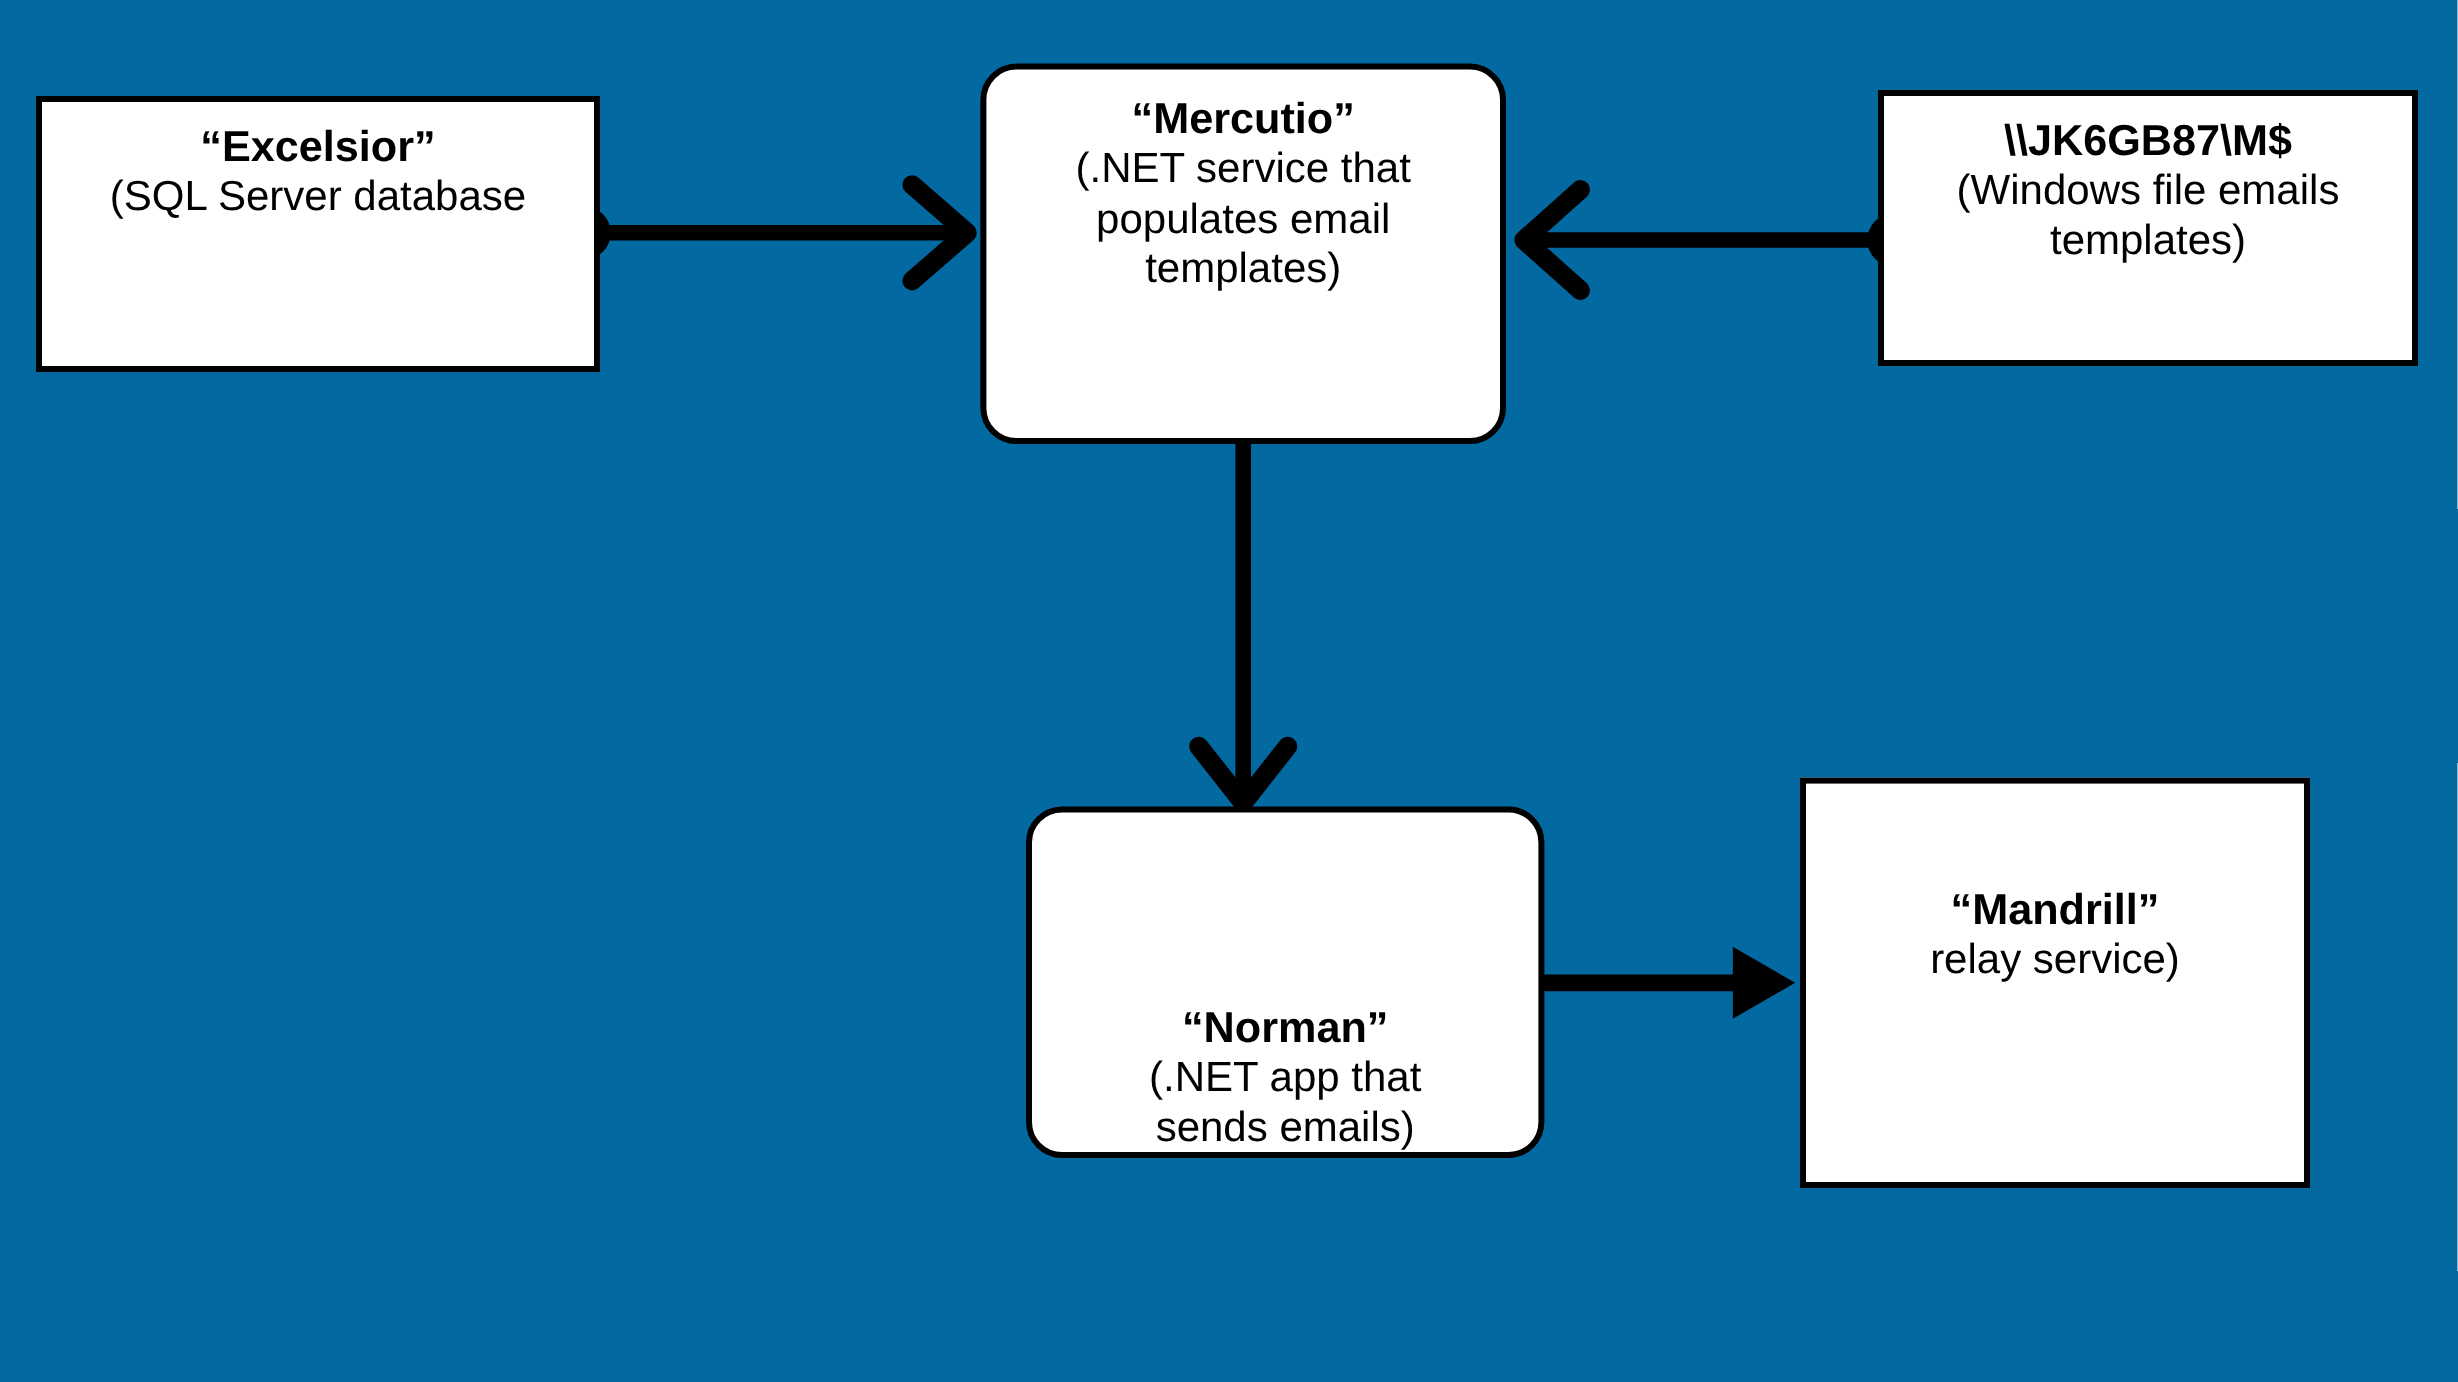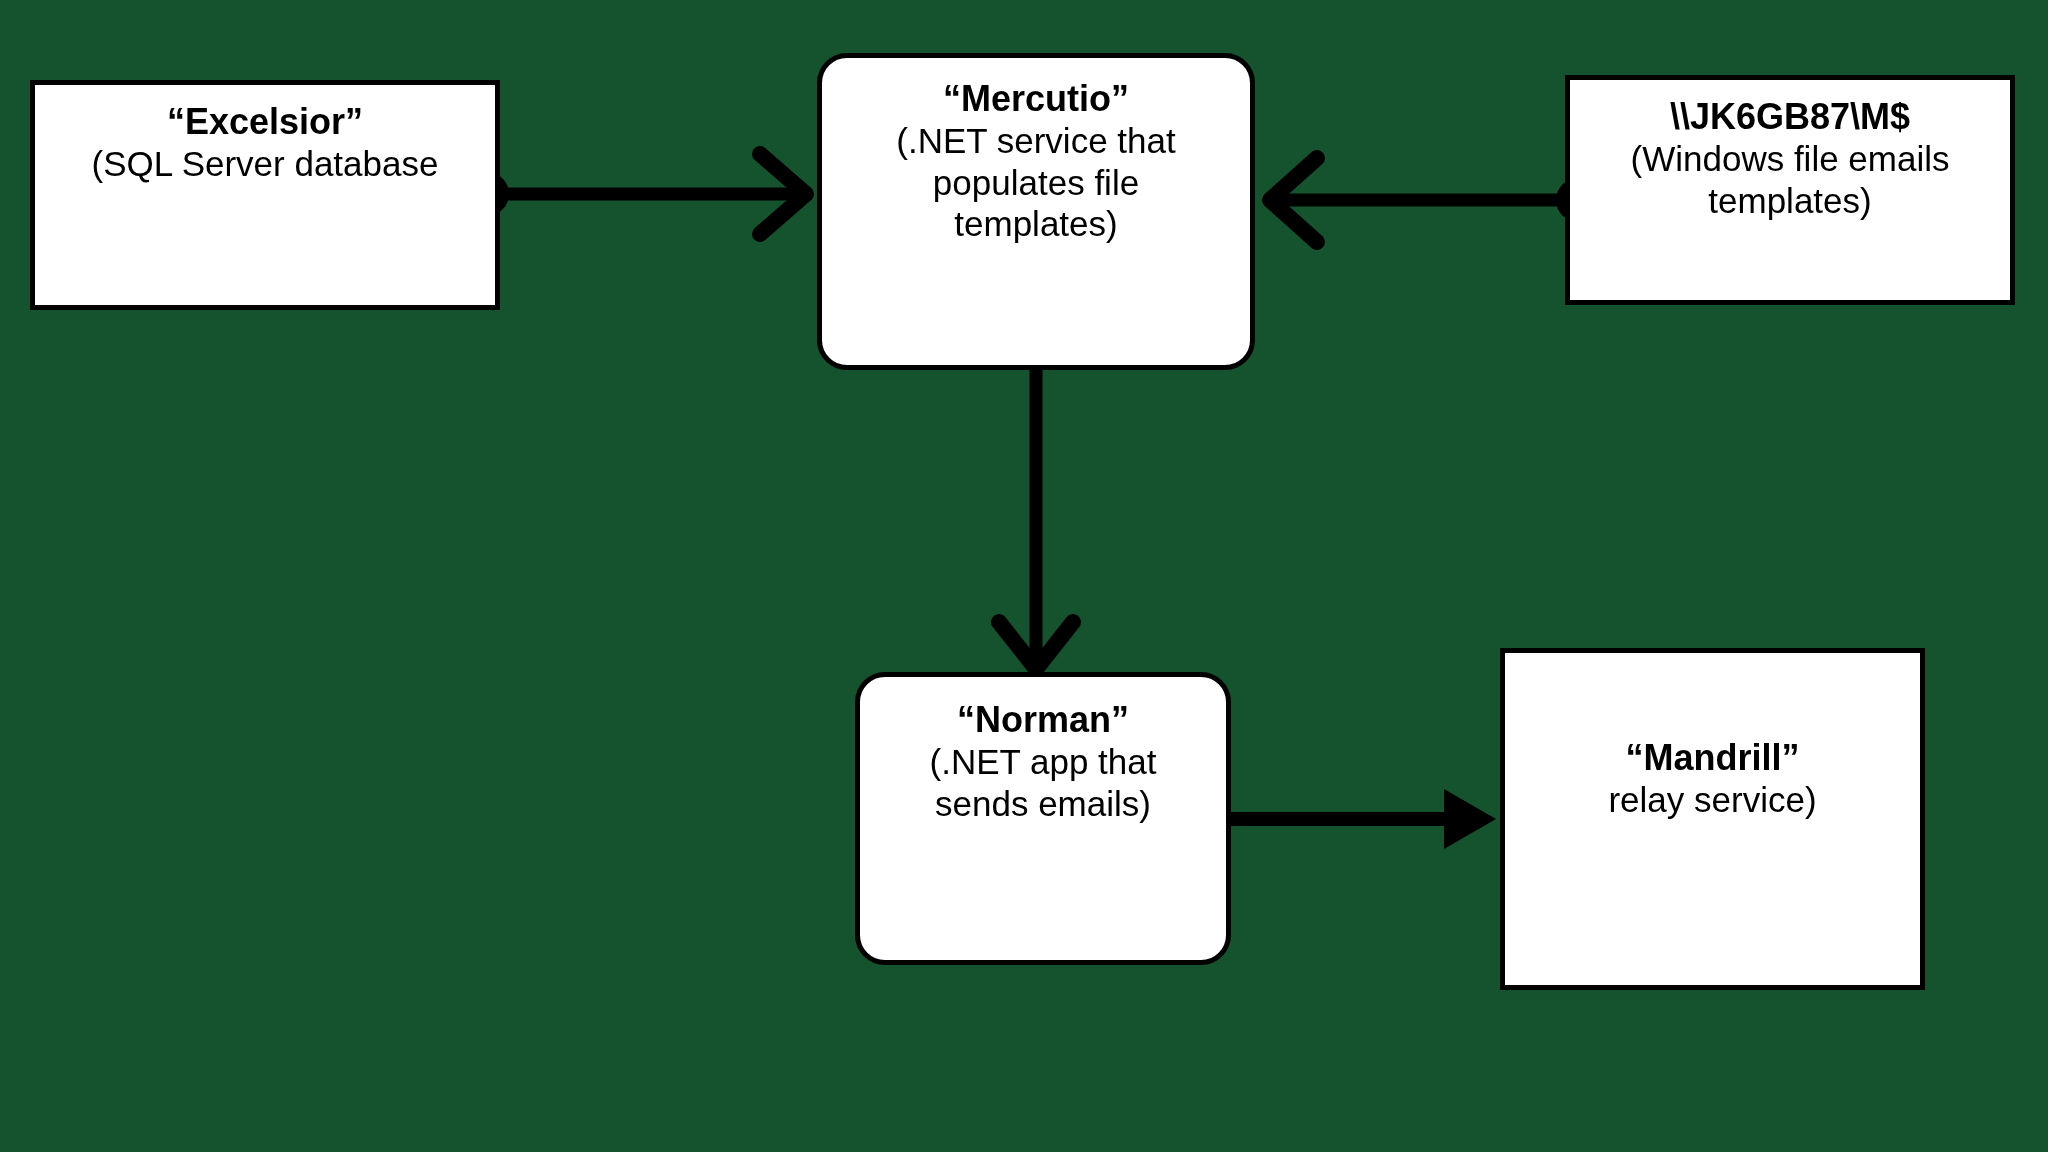--- a/index.html
+++ b/index.html
@@ -5,21 +5,21 @@
 <style>
   html, body {
     margin: 0;
     padding: 0;
     background: #ffffff;
   }
   #canvas {
     position: relative;
     width: 2048px;
     height: 1152px;
-    background: #14532d;
+    background: #0369a1;
     overflow: hidden;
     font-family: "Liberation Sans", "DejaVu Sans", sans-serif;
   }
   #edge-layer {
     position: absolute;
     left: 0;
     top: 0;
     width: 2048px;
     height: 1152px;
     pointer-events: none;
@@ -60,22 +60,23 @@
   }
   #node-mercutio {
     left: 817px; top: 53px;  width: 438px;  height: 317px;
     padding-top: 20px;
   }
   #node-fileshare {
     left: 1565px; top: 75px; width: 450px;  height: 230px;
     padding-top: 16px;
   }
   #node-norman {
-    left: 855px; top: 672px; width: 376px;  height: 293px;
-    padding-top: 22px;
+    left: 855px; top: 672px; width: 432px;  height: 293px;
+    padding-top: 4px;
+    justify-content: flex-end;
   }
   #node-mandrill {
     left: 1500px; top: 648px; width: 425px; height: 342px;
     padding-top: 84px;
   }
 </style>
 </head>
 <body>
 
 <div id="canvas">
@@ -107,21 +108,21 @@
   </svg>
 
   <div class="node" id="node-excelsior">
     <div class="node-title">“Excelsior”</div>
     <div class="node-desc">(SQL Server database</div>
   </div>
 
   <div class="node rounded" id="node-mercutio">
     <div class="node-title">“Mercutio”</div>
     <div class="node-desc">(.NET service that</div>
-    <div class="node-desc">populates file</div>
+    <div class="node-desc">populates email</div>
     <div class="node-desc">templates)</div>
   </div>
 
   <div class="node" id="node-fileshare">
     <div class="node-title regular">\\JK6GB87\M$</div>
     <div class="node-desc">(Windows file emails</div>
     <div class="node-desc">templates)</div>
   </div>
 
   <div class="node rounded" id="node-norman">

